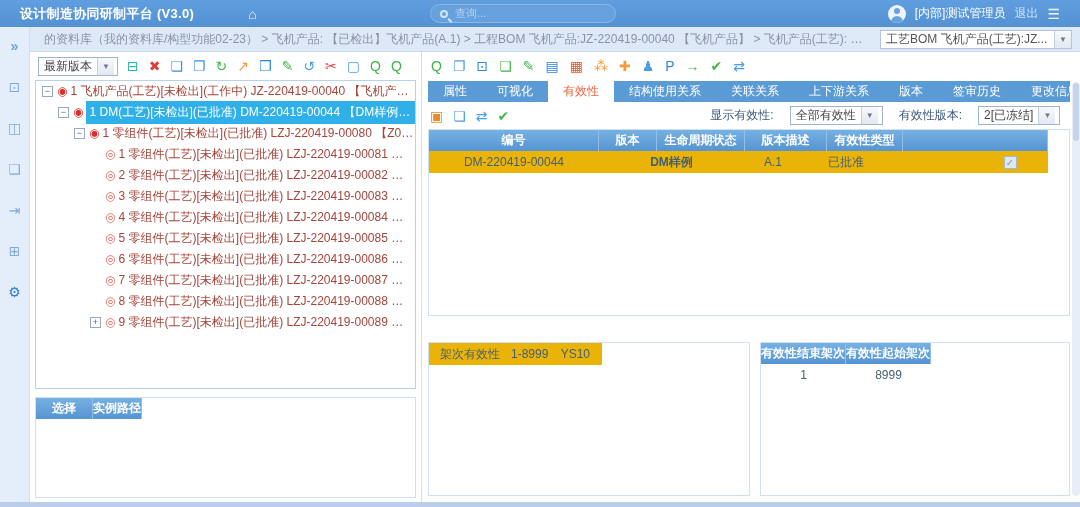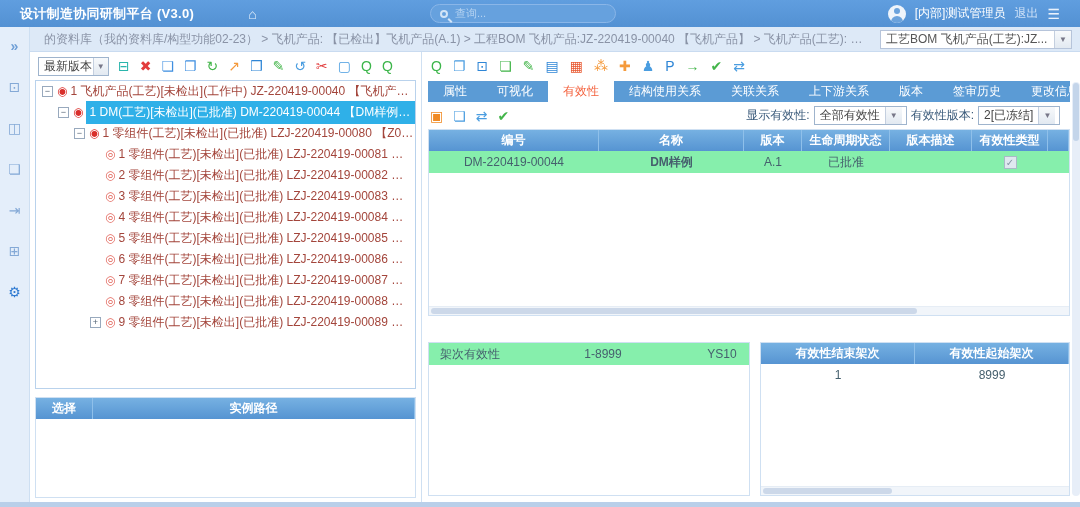--- a/index.html
+++ b/index.html
@@ -39,54 +39,54 @@
 
   
   .content{flex:1;display:flex;min-height:0}
   .lpanel{width:392px;border-right:1px solid #cfe0f2;display:flex;flex-direction:column;padding:0 5px}
   .rpanel{flex:1;display:flex;flex-direction:column;min-width:0;position:relative;padding:0 10px 0 6px}
 
   .toolrow{height:28px;display:flex;align-items:center;gap:9px;padding-left:3px;flex-shrink:0}
   .tbico{font-size:14px;cursor:pointer;line-height:16px}
   .mini-select{height:19px;border:1px solid #9fb4cd;background:#fff;display:flex;align-items:center;cursor:pointer}
   .mini-select .val{padding:0 5px;color:#444;white-space:nowrap;overflow:hidden}
-  .vsel{width:71px}
+  .vsel{width:80px}
 
   
   .treebox{height:309px;border:1px solid #b9d2ec;background:#fff;overflow:hidden;flex-shrink:0}
   .tree-row{height:21px;line-height:21px;white-space:nowrap;display:flex;align-items:center;cursor:default}
   .toggle{display:inline-block;width:11px;height:11px;border:1px solid #98a9bd;background:#fff;color:#567;font-size:9px;line-height:9px;text-align:center;margin-right:4px;flex-shrink:0;cursor:pointer}
   .tspacer{display:inline-block;width:15px;flex-shrink:0}
   .tico{margin-right:3px;font-size:12px;flex-shrink:0}
   .tico.node{color:#d92f2b;font-weight:bold}
   .tico.leaf{color:#e2645a}
   .tlabel{color:#a3453b;overflow:hidden;text-overflow:ellipsis}
   .tlabel.sel{background:#2fb0e8;color:#fff;padding:1px 3px}
 
   
-  .gridbox{background:#fff;border:1px solid #cfe0f2;display:flex;flex-direction:column;overflow:hidden}
+  .gridbox{background:#fff;border:1px solid #cfe0f2;display:flex;flex-direction:row;overflow:hidden}
   .thead{display:flex;background:linear-gradient(#76b1e2,#5694d2);flex-shrink:0}
   .th{height:21px;line-height:21px;text-align:center;color:#fff;font-weight:bold;border-right:1px solid #8fc0ea;flex-shrink:0;overflow:hidden;white-space:nowrap}
   .trow{display:flex;flex-shrink:0}
-  .trow.sel{background:#86efac}
+  .trow.sel{background:#eab308}
   .td{height:22px;line-height:22px;text-align:center;color:#46606e;flex-shrink:0;overflow:hidden;white-space:nowrap}
   .gridfill{flex:1;background:#fff}
   .hscroll{height:9px;background:#f1f5fa;border-top:1px solid #e6edf5;flex-shrink:0;position:relative}
   .hscroll .thumb{position:absolute;left:2px;top:1px;height:6px;background:#ccd8e9;border-radius:3px}
   .cb{display:inline-block;width:13px;height:13px;background:#dfe8f0;border:1px solid #a9b9c7;color:#8496a5;font-size:10px;line-height:11px;vertical-align:middle}
 
   .instbox{margin-top:8px;height:101px}
 
   
   .tabbar{height:21px;background:#5b9bd5;display:flex;flex-shrink:0;margin-top:1px}
   .tab{line-height:21px;padding:0 15px;color:#fff;cursor:pointer;white-space:nowrap}
   .tab.active{background:#fff;color:#f4623e}
 
   .subtool{height:27px;display:flex;align-items:center;gap:9px;padding-left:2px;flex-shrink:0}
-  .filters{margin-left:auto;display:flex;align-items:center;gap:4px;padding-right:10px}
+  .filters{margin-left:auto;display:flex;align-items:center;gap:16px;padding-right:10px}
   .flabel{color:#3a5a7a}
   .fsel1{width:93px}
   .fsel2{width:82px}
 
   .maintable{height:187px}
   .botrow{display:flex;margin-top:26px;flex:1;gap:10px;padding-bottom:6px}
   .effbox{width:322px}
   .rangebox{flex:1}
 
   .vscroll{position:absolute;right:0;top:30px;bottom:6px;width:8px;background:#e7eef8;border-radius:4px}
@@ -279,21 +279,20 @@
               <span class="val">2[已冻结]</span>
               <span class="selarrow">▼</span>
             </div>
           </div>
         </div>
 
         <div class="gridbox maintable">
           <div class="gridrows">
               <div class="thead">
                 <span class="th" style="width: 170px;">编号</span>
-                <span class="th" style="width: 145px;">名称</span>
                 <span class="th" style="width: 58px;">版本</span>
                 <span class="th" style="width: 88px;">生命周期状态</span>
                 <span class="th" style="width: 82px;">版本描述</span>
                 <span class="th" style="width: 76px;">有效性类型</span>
                 <span class="th" style="flex: 1 1 0%;"></span>
               </div>
               <div class="trow sel">
                 <span class="td" style="width: 170px;">DM-220419-00044</span>
                 <span class="td" style="width: 145px; font-weight: bold;">DM样例</span>
                 <span class="td" style="width: 58px;">A.1</span>

